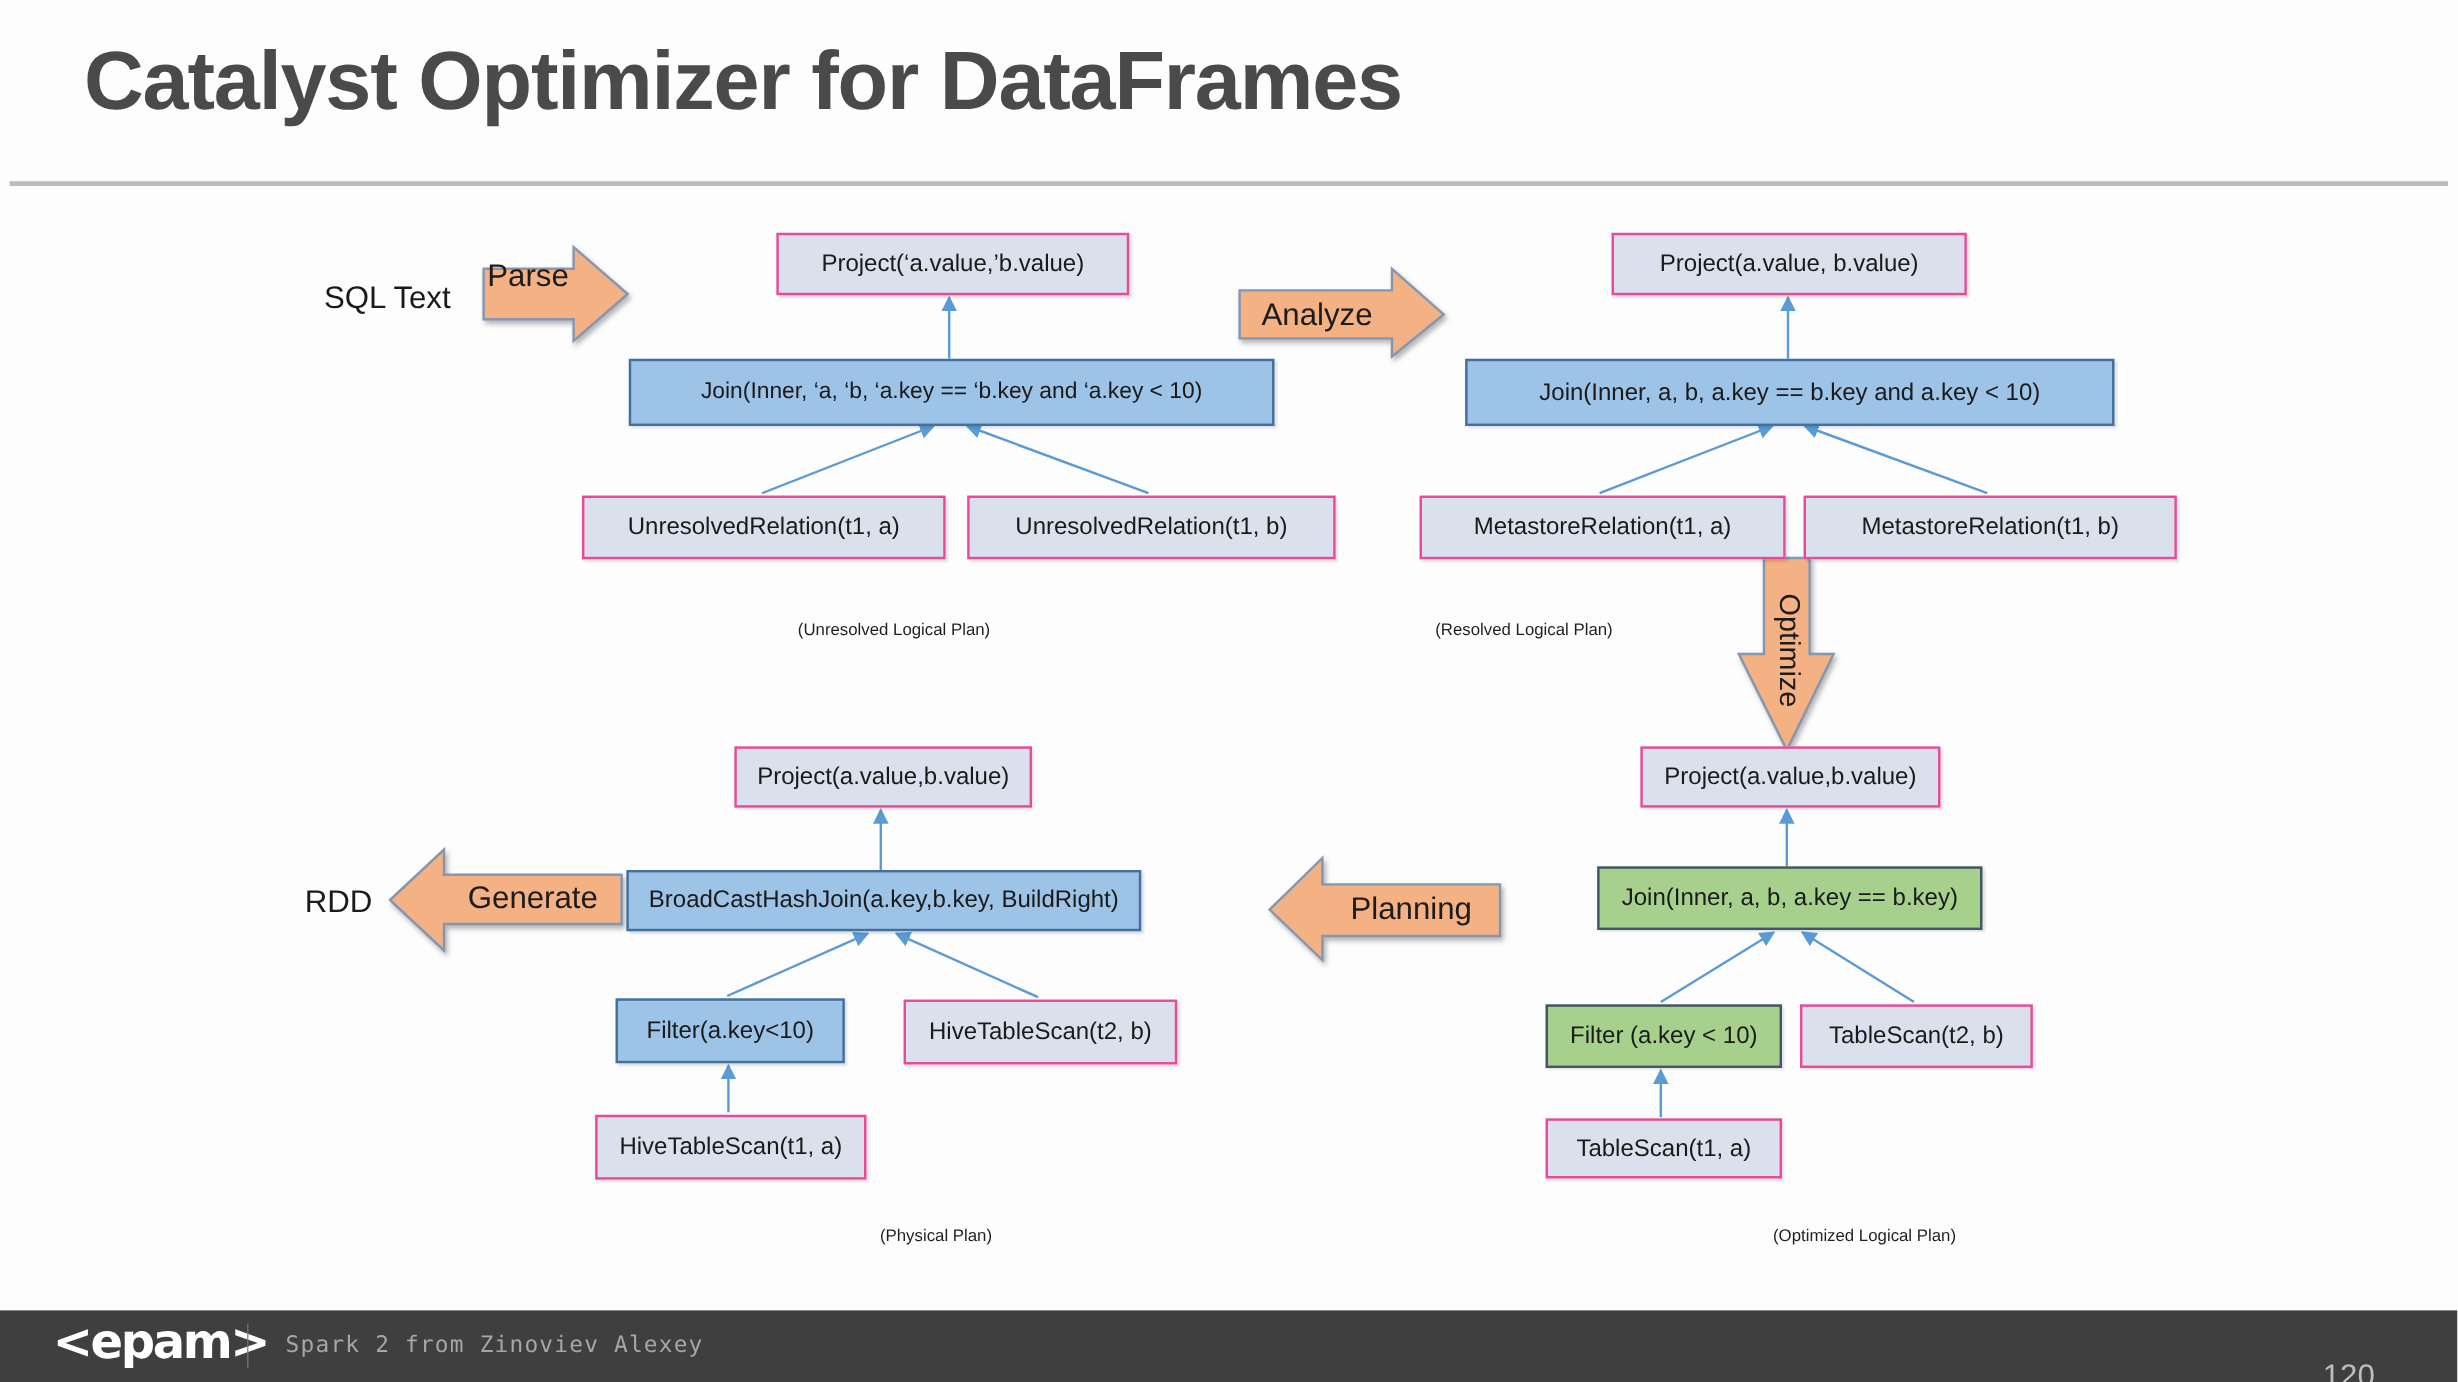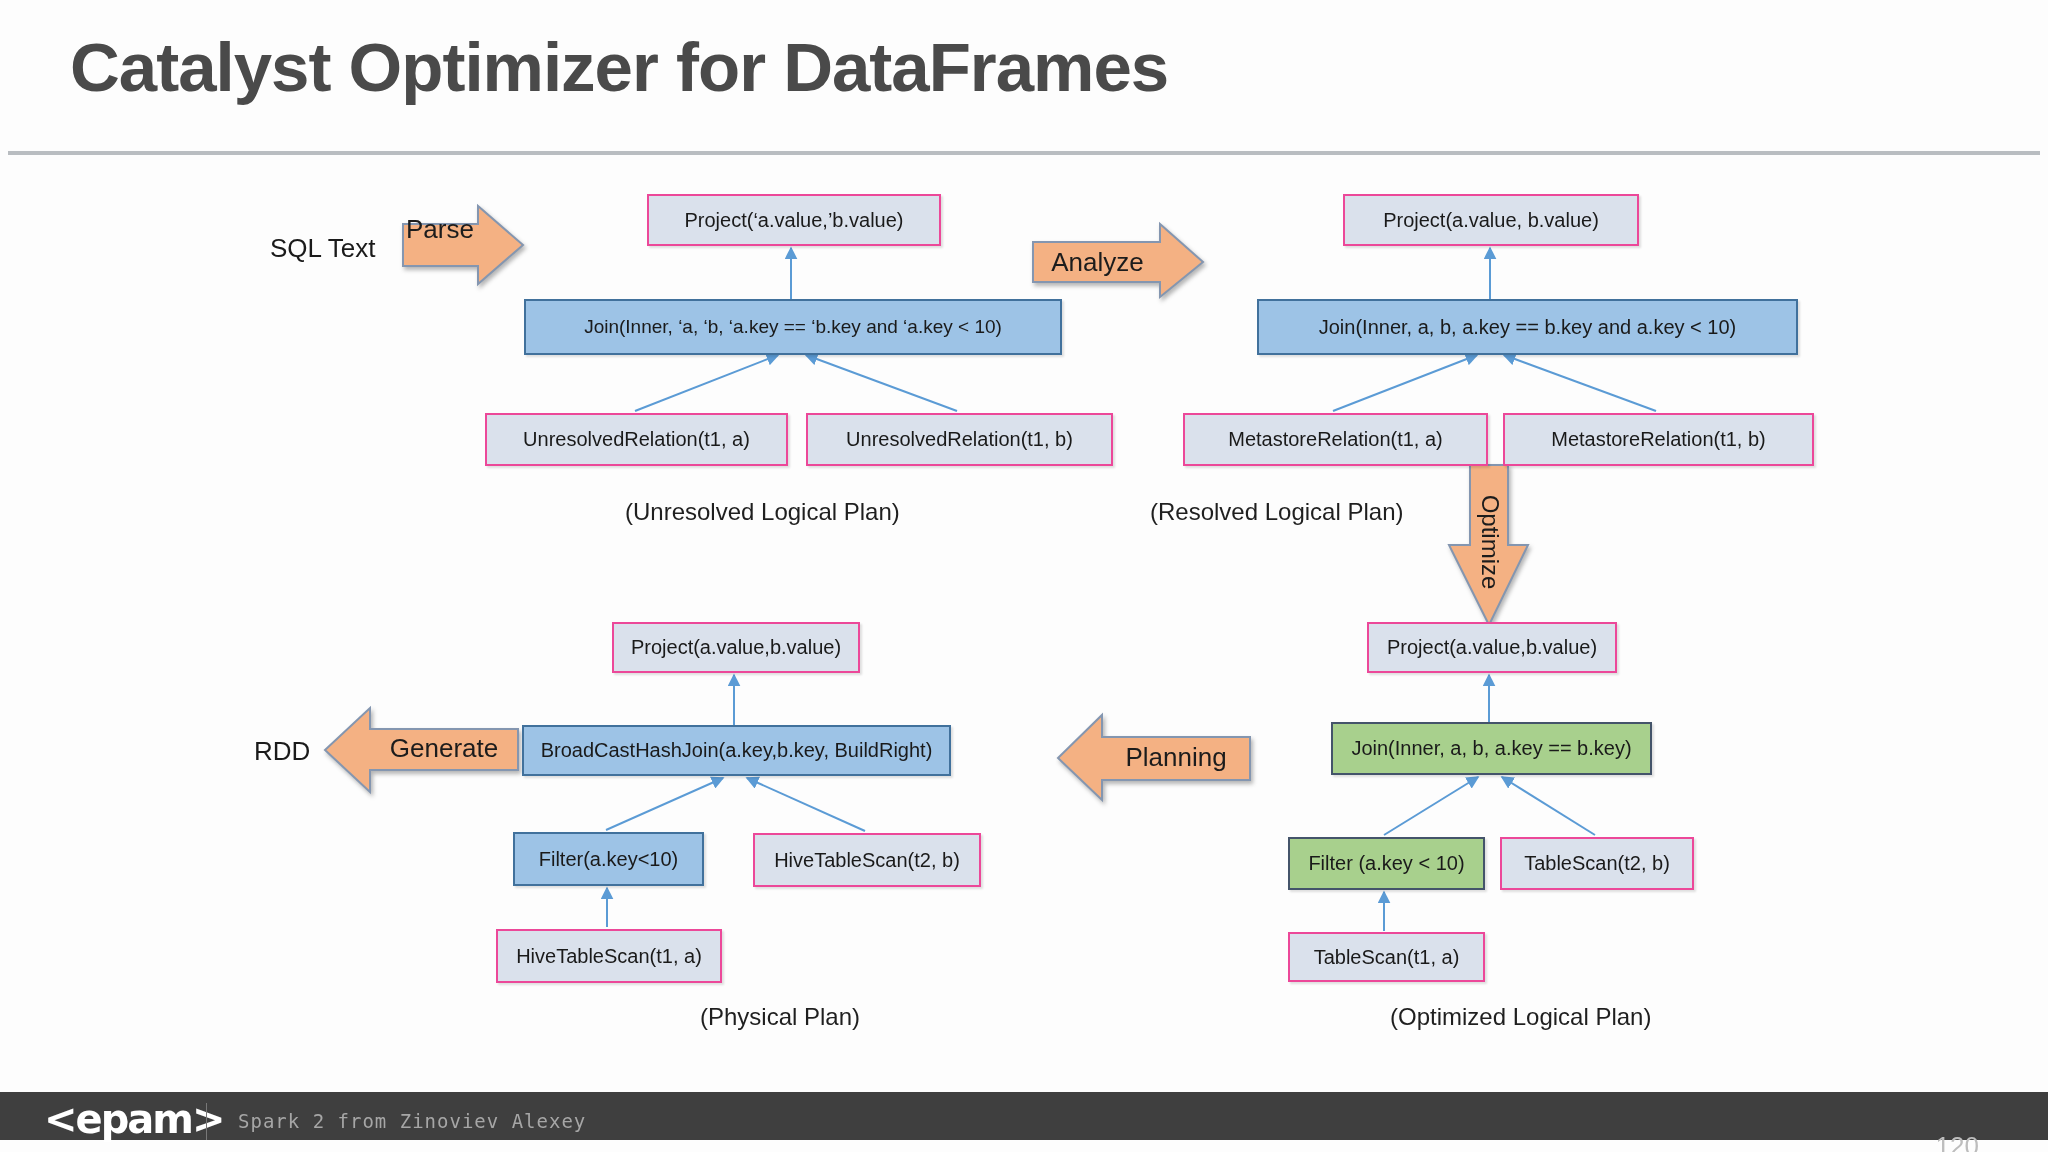--- a/index.html
+++ b/index.html
@@ -7,26 +7,26 @@
          font-family:"Liberation Sans",sans-serif;}
   .title{position:absolute;left:70px;top:28px;font-size:69px;font-weight:bold;
          letter-spacing:-1px;color:#4a4a4a;white-space:nowrap;}
   .title-rule{position:absolute;left:8px;top:151px;width:2032px;height:4px;background:#b9bdc1;}
   .node{position:absolute;display:flex;align-items:center;justify-content:center;
         font-size:20px;color:#1a1a1a;white-space:nowrap;text-align:center;
         box-shadow:2px 2px 2px rgba(0,0,0,0.12);}
   .light{background:#dae1ec;border:2px solid #ec4899;}
   .blue{background:#9dc3e6;border:2px solid #41719c;}
   .green{background:#a8d08d;border:2px solid #44546a;}
-  .caption{position:absolute;font-size:24px;color:#1f1f1f;text-align:center;white-space:nowrap;}
+  .caption{position:absolute;font-size:14px;color:#1f1f1f;text-align:center;white-space:nowrap;margin-top:18px;}
   .freelabel{position:absolute;font-size:26px;color:#1a1a1a;white-space:nowrap;}
   .arrowlabel{position:absolute;font-size:26px;color:#1c1c1c;text-align:center;white-space:nowrap;}
   svg.overlay{position:absolute;left:0;top:0;pointer-events:none;}
   .oarrow{filter:drop-shadow(2px 3px 2px rgba(90,90,90,0.45));}
-  .footer{position:absolute;left:0;top:1092px;width:2048px;height:48px;background:#3f3f3f;}
+  .footer{position:absolute;left:0;top:1092px;width:2048px;height:60px;background:#3f3f3f;}
   .brand{position:absolute;left:44px;top:4px;color:#ffffff;font-size:40px;font-weight:bold;
          letter-spacing:-2px;font-family:"DejaVu Sans",sans-serif;}
   .fdivider{position:absolute;left:206px;top:11px;width:1px;height:37px;background:#787878;}
   .fcaption{position:absolute;left:238px;top:18px;font-size:19px;color:#a6a6a6;
             letter-spacing:1px;font-family:"DejaVu Sans Mono",monospace;}
   .pagenum{position:absolute;right:69px;top:14px;font-size:26px;color:#bdbdbd;
            font-family:"Liberation Sans",sans-serif;margin-top:25px;}
 </style>
 </head>
 <body>
@@ -77,21 +77,21 @@
   <div class="arrowlabel" style="left:1100px;top:742px;width:152px;">Planning</div>
   <div class="arrowlabel" style="left:368px;top:733px;width:152px;">Generate</div>
 
   <div class="node light" style="left:647px;top:194px;width:290px;height:48px;">Project(‘a.value,’b.value)</div>
   <div class="node blue" style="left:524px;top:299px;width:534px;height:52px;font-size:19px;">Join(Inner, ‘a, ‘b, ‘a.key == ‘b.key and ‘a.key &lt; 10)</div>
   <div class="node light" style="left:485px;top:413px;width:299px;height:49px;">UnresolvedRelation(t1, a)</div>
   <div class="node light" style="left:806px;top:413px;width:303px;height:49px;">UnresolvedRelation(t1, b)</div>
   <div class="caption" style="left:625px;top:498px;width:240px;">(Unresolved Logical Plan)</div>
 
   <div class="node light" style="left:1343px;top:194px;width:292px;height:48px;">Project(a.value, b.value)</div>
-  <div class="node blue" style="left:1221px;top:299px;width:537px;height:52px;margin-left:36px;">Join(Inner, a, b, a.key == b.key and a.key &lt; 10)</div>
+  <div class="node blue" style="left:1221px;top:299px;width:537px;height:52px;">Join(Inner, a, b, a.key == b.key and a.key &lt; 10)</div>
   <div class="node light" style="left:1183px;top:413px;width:301px;height:49px;">MetastoreRelation(t1, a)</div>
   <div class="node light" style="left:1503px;top:413px;width:307px;height:49px;">MetastoreRelation(t1, b)</div>
   <div class="caption" style="left:1150px;top:498px;width:240px;">(Resolved Logical Plan)</div>
 
   <div class="node light" style="left:1367px;top:622px;width:246px;height:47px;">Project(a.value,b.value)</div>
   <div class="node green" style="left:1331px;top:722px;width:317px;height:49px;">Join(Inner, a, b, a.key == b.key)</div>
   <div class="node green" style="left:1288px;top:837px;width:193px;height:49px;">Filter (a.key &lt; 10)</div>
   <div class="node light" style="left:1500px;top:837px;width:190px;height:49px;">TableScan(t2, b)</div>
   <div class="node light" style="left:1288px;top:932px;width:193px;height:46px;">TableScan(t1, a)</div>
   <div class="caption" style="left:1390px;top:1003px;width:240px;text-align:right;">(Optimized Logical Plan)</div>

